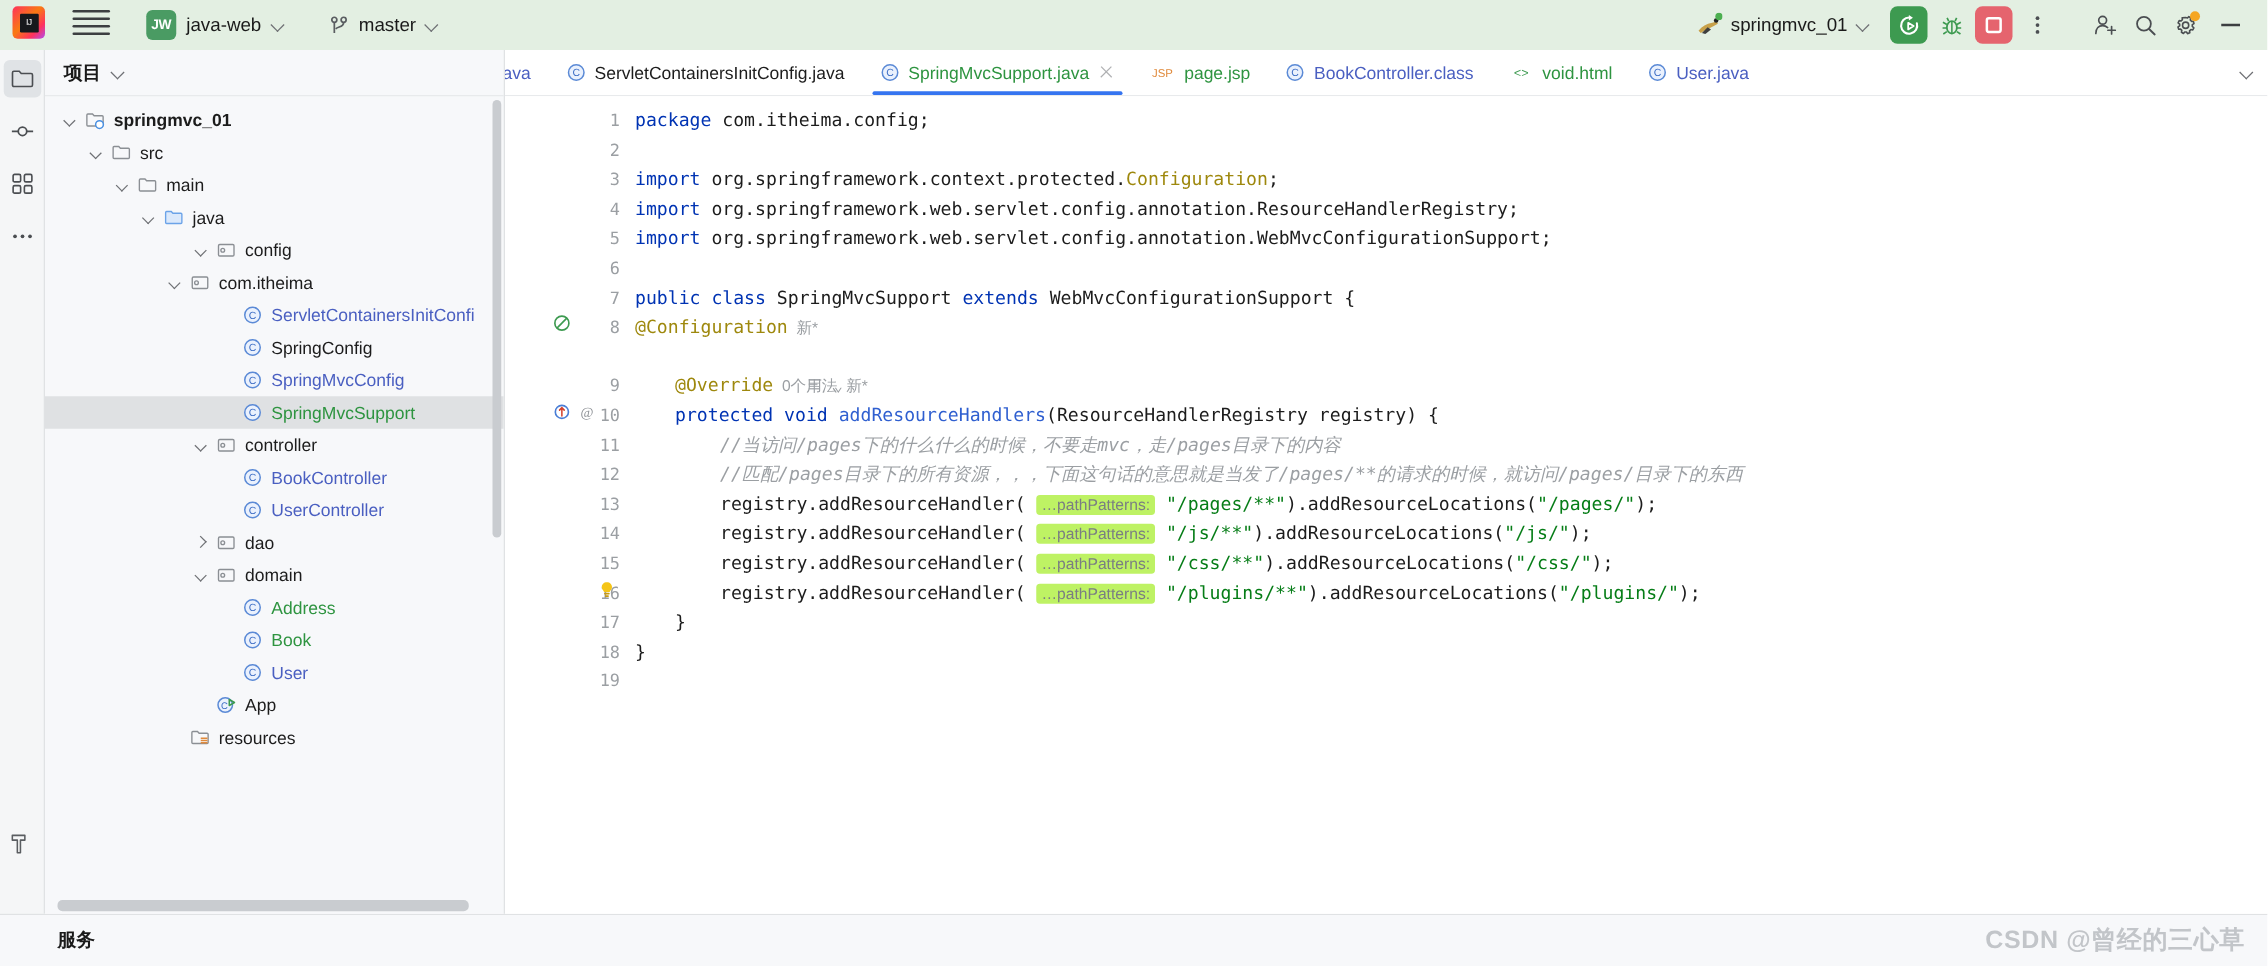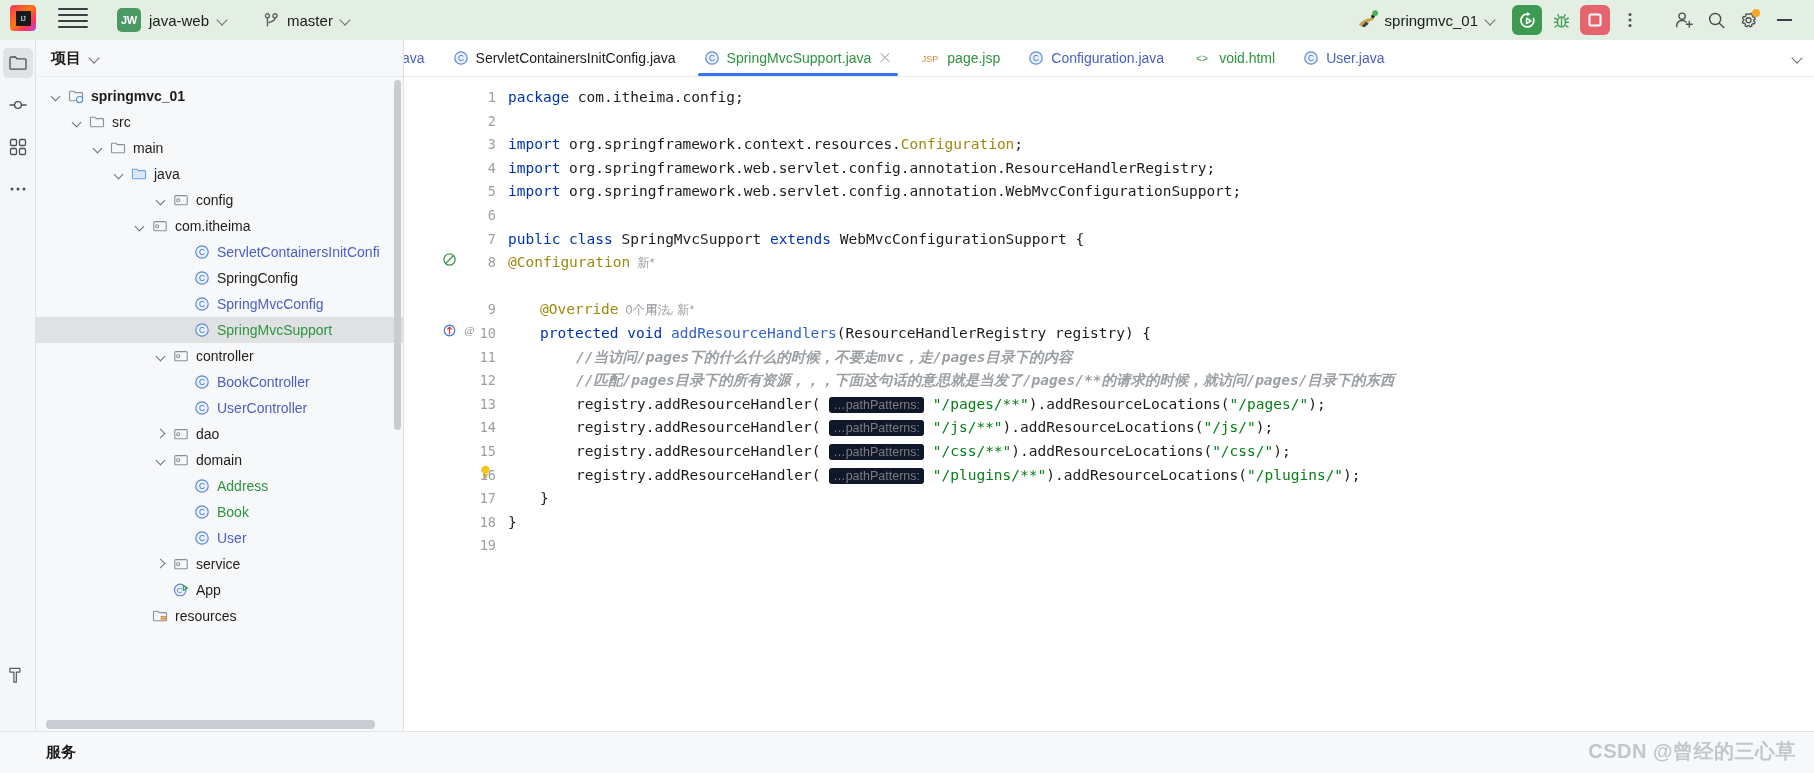--- a/index.html
+++ b/index.html
@@ -120,23 +120,23 @@
             user-select: none; position: relative; }
   .gline { height: 23.6px; line-height: 23.6px; padding-right: 8px; position: relative; }
   .gmark { position: absolute; height: 23.6px; line-height: 23.6px; font-size: 13px; }
   .code { flex: 1; padding-top: 9px; font-family: "DejaVu Sans Mono", monospace;
           font-size: 14.5px; color: #1c1c1c; min-width: 0; overflow: hidden; position: relative; }
   .cline { height: 23.6px; line-height: 23.6px; white-space: pre; padding-left: 4px; }
   .kw { color: #0033b3; }
   .ann { color: #9e880d; }
   .str { color: #067d17; }
   .meth { color: #2f5fd0; }
-  .cmt { color: #9b9fa3; font-style: italic; font-weight: bold; }
+  .cmt { color: #9b9fa3; font-style: italic; }
   .hint { color: #9b9fa3; font-size: 12.5px; font-family: "Liberation Sans", sans-serif; }
-  .param-hint { background: #0f172a; color: #7a7e82; font-size: 12.5px;
+  .param-hint { background: #bef264; color: #7a7e82; font-size: 12.5px;
                 padding: 1px 4px; border-radius: 3px;
                 font-family: "Liberation Sans", sans-serif; }
   .fold-icon { color: #9b9fa3; font-size: 12px; }
 
   
   .bottombar { height: 42px; border-top: 1px solid #e0e2e4; background: #f7f8fa;
                display: flex; align-items: center; padding-left: 46px; }
   .bb-label { font-size: 15px; font-weight: bold; color: #1a1a1a; }
 
   .watermark { position: absolute; right: 18px; bottom: 8px; font-size: 20px;
@@ -482,31 +482,20 @@
             <span class="ticon">
               <svg width="16" height="16" viewBox="0 0 16 16">
                 <circle cx="8" cy="8" r="6.2" fill="#eaf1fd" stroke="#5b8ad6" stroke-width="1.2"></circle>
                 <text x="8" y="11.2" font-size="8.4" text-anchor="middle" fill="#3b6cc4" font-family="Liberation Sans, sans-serif">C</text>
               </svg>
             </span>
             <span class="tlabel c-blue">User</span>
           </div>
           <div class="trow">
             <span style="display: inline-block; width: 117px;"></span>
-            <span class="twist right"></span>
-            <span class="ticon">
-              <svg width="16" height="16" viewBox="0 0 16 16">
-                <rect x="1.8" y="3.6" width="12.4" height="9.2" rx="1" fill="none" stroke="#8b8f94" stroke-width="1.1"></rect>
-                <circle cx="5.2" cy="8.2" r="1.5" fill="none" stroke="#8b8f94" stroke-width="1.1"></circle>
-              </svg>
-            </span>
-            <span class="tlabel c-dark">service</span>
-          </div>
-          <div class="trow">
-            <span style="display: inline-block; width: 117px;"></span>
             <span class="twist "></span>
             <span class="ticon">
               <svg width="16" height="16" viewBox="0 0 16 16">
                 <circle cx="7.2" cy="8" r="5.8" fill="#eaf1fd" stroke="#5b8ad6" stroke-width="1.2"></circle>
                 <text x="6.6" y="11" font-size="7.6" text-anchor="middle" fill="#3b6cc4" font-family="Liberation Sans, sans-serif">C</text>
                 <path d="M10.4 3.6 L14.6 6 L10.4 8.4 Z" fill="none" stroke="#3d9a50" stroke-width="1.2" stroke-linejoin="round"></path>
               </svg>
             </span>
             <span class="tlabel c-dark">App</span>
           </div>
@@ -558,21 +547,21 @@
             </span>
             <span class="c-green">page.jsp</span>
           </div>
           <div class="etab">
             <span style="display: flex; align-items: center;">
               <svg width="16" height="16" viewBox="0 0 16 16">
                 <circle cx="8" cy="8" r="6.2" fill="#eaf1fd" stroke="#5b8ad6" stroke-width="1.2"></circle>
                 <text x="8" y="11.2" font-size="8.4" text-anchor="middle" fill="#3b6cc4" font-family="Liberation Sans, sans-serif">C</text>
               </svg>
             </span>
-            <span class="c-blue">Configuration.java</span>
+            <span class="c-blue">BookController.class</span>
           </div>
           <div class="etab">
             <span style="display: flex; align-items: center;">
               <svg width="20" height="14" viewBox="0 0 22 14">
                 <text x="11" y="11" font-size="11" text-anchor="middle" fill="#3d9a50" font-family="Liberation Mono, monospace">&lt;&gt;</text>
               </svg>
             </span>
             <span class="c-green">void.html</span>
           </div>
           <div class="etab">
@@ -621,21 +610,21 @@
                   <rect x="6.3" y="13" width="3.4" height="1.5" rx="0.6" fill="#c99a0f"></rect>
                 </svg></span><span>16</span></div>
             <div class="gline"><span>17</span></div>
             <div class="gline"><span>18</span></div>
             <div class="gline"><span>19</span></div>
           </div>
         <div class="code">
 
           <div class="cline"><span class="kw">package</span><span> com.itheima.config;</span></div>
           <div class="cline"></div>
-          <div class="cline"><span class="kw">import</span><span> org.springframework.context.resources.</span><span class="ann">Configuration</span><span>;</span></div>
+          <div class="cline"><span class="kw">import</span><span> org.springframework.context.protected.</span><span class="ann">Configuration</span><span>;</span></div>
           <div class="cline"><span class="kw">import</span><span> org.springframework.web.servlet.config.annotation.ResourceHandlerRegistry;</span></div>
           <div class="cline"><span class="kw">import</span><span> org.springframework.web.servlet.config.annotation.WebMvcConfigurationSupport;</span></div>
           <div class="cline"></div>
           <div class="cline"><span class="kw">public class</span><span> SpringMvcSupport </span><span class="kw">extends</span><span> WebMvcConfigurationSupport {</span></div>
           <div class="cline"><span class="ann">@Configuration</span><span class="hint">  </span><span class="hint">新*</span></div>
           <div class="cline" style="padding-left:36px;">
             <svg width="15" height="14" viewBox="0 0 15 14" style="vertical-align:-2px">
               <path d="M2 3 L12 3 M2 6.5 L9 6.5 M2 10 L11 10" stroke="#b0b3b7" stroke-width="1.3"></path>
             </svg><span class="fold-icon"> ⌄</span>
           </div>

